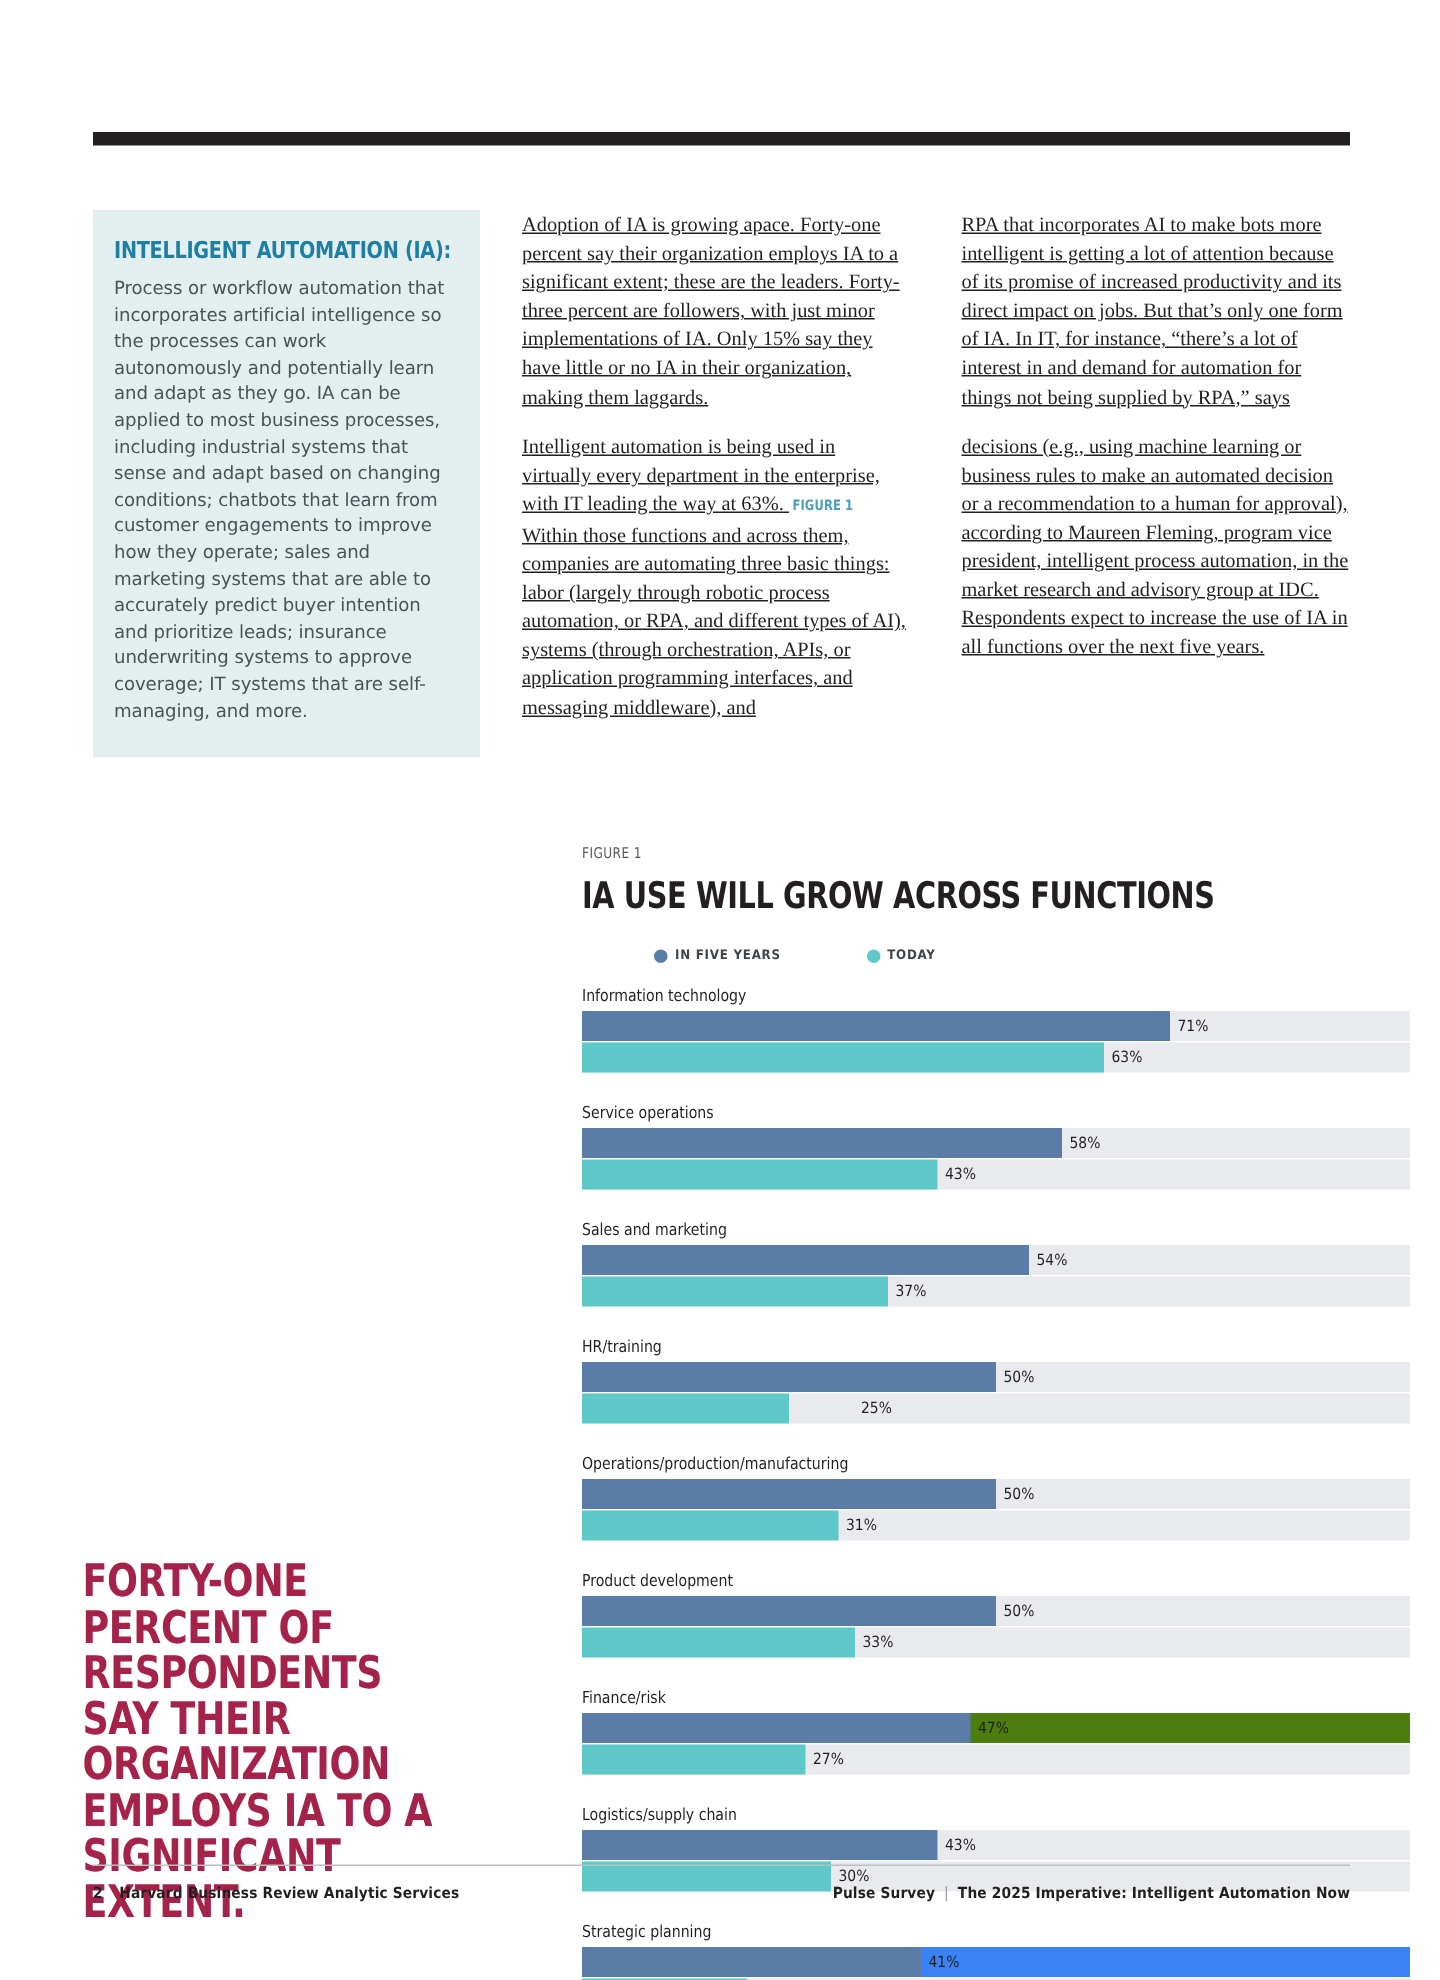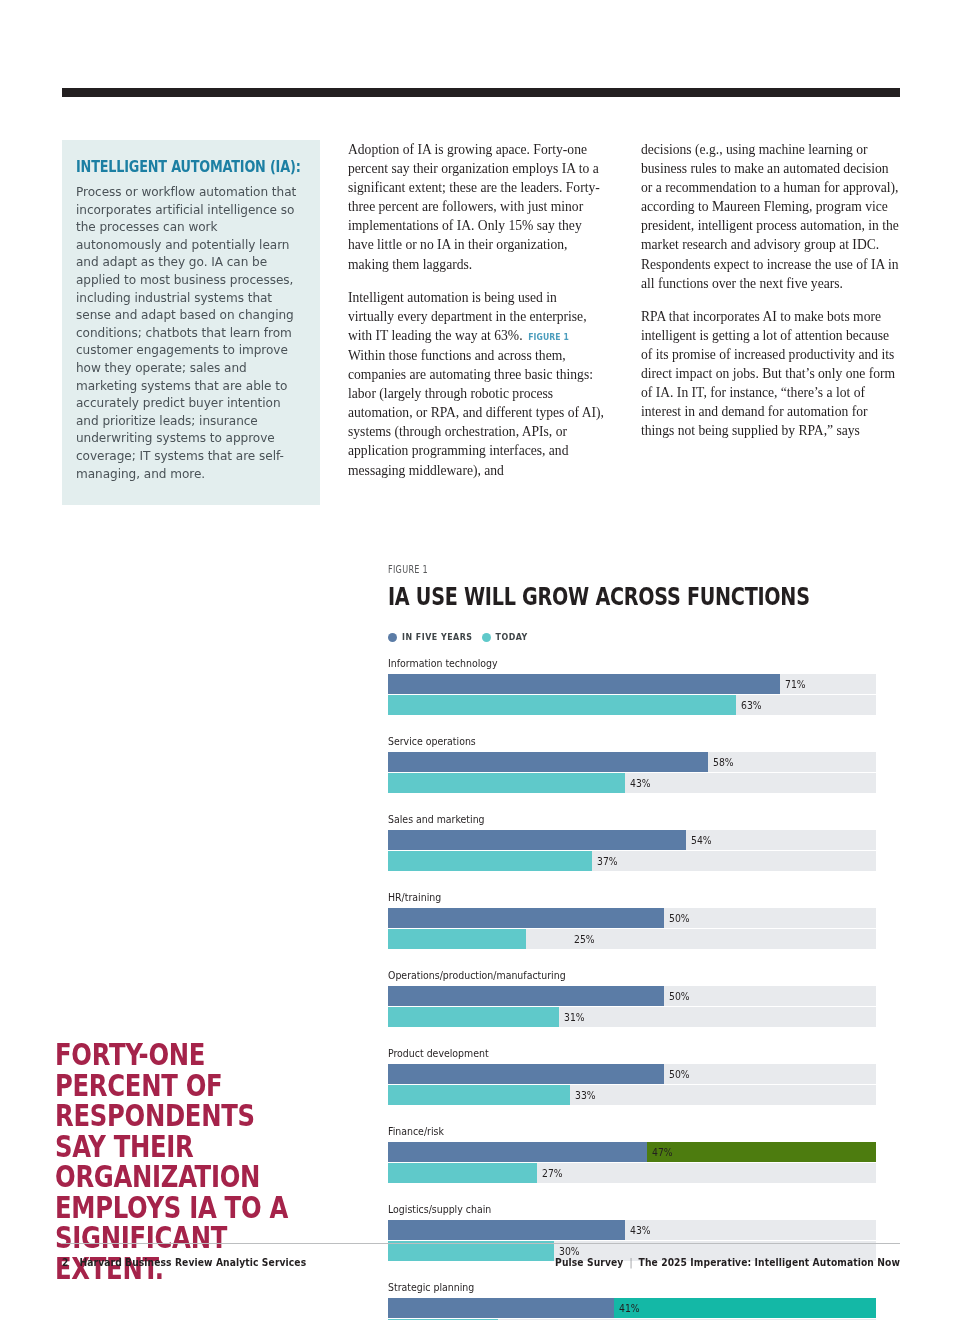--- a/index.html
+++ b/index.html
@@ -80,20 +80,21 @@
 
   
   .col {
     position: absolute;
     top: 140px;
     width: 258px;
     font-family: "Liberation Serif", "DejaVu Serif", serif;
     font-size: 13.6px;
     line-height: 19.1px;
     color: #231f20;
+    text-decoration: underline;
   }
   .col p { margin: 0 0 14px 0; }
   .col-1 { left: 348px; }
   .col-2 { left: 641px; }
 
   .figref {
     font-family: "DejaVu Sans Condensed", "Liberation Sans Narrow", "Liberation Sans", sans-serif;
     font-weight: 700;
     font-size: 9.5px;
     color: #4b9dbd;
@@ -139,20 +140,21 @@
   .legend {
     margin-top: 21px;
     display: flex;
     align-items: center;
     gap: 9px;
   }
   .legend-item {
     display: flex;
     align-items: center;
     gap: 5px;
+    margin-left: 48px;
   }
   .legend-dot {
     width: 9px;
     height: 9px;
     border-radius: 50%;
     display: inline-block;
   }
   .legend-label {
     font-family: "DejaVu Sans Condensed", "Liberation Sans Narrow", "Liberation Sans", sans-serif;
     font-weight: 700;
@@ -173,21 +175,21 @@
     color: #231f20;
     letter-spacing: 0px;
     margin-bottom: 4px;
     transform: scaleX(0.95);
     transform-origin: left center;
   }
   .track {
     position: relative;
     background: #e8eaed;
     height: 20px;
-    width: 488px;
+    width: 552px;
     margin-bottom: 1px;
   }
   .bar {
     height: 20px;
     display: block;
   }
   .bar-future { background: #5b7ca6; }
   .bar-today  { background: #5fc9ca; }
   .bar-val {
     position: absolute;
@@ -255,22 +257,22 @@
   <div class="col col-1">
     <p>Adoption of IA is growing apace. Forty-one percent say their organization employs IA to a significant extent; these are the leaders. Forty-three percent are followers, with just minor implementations of IA. Only 15% say they have little or no IA in their organization, making them laggards.</p>
     <p>
       <span>Intelligent automation is being used in virtually every department in the enterprise, with IT leading the way at 63%.</span>
       <span class="figref">FIGURE 1</span>
       <span>Within those functions and across them, companies are automating three basic things: labor (largely through robotic process automation, or RPA, and different types of AI), systems (through orchestration, APIs, or application programming interfaces, and messaging middleware), and</span>
     </p>
   </div>
 
   <div class="col col-2">
+    <p>RPA that incorporates AI to make bots more intelligent is getting a lot of attention because of its promise of increased productivity and its direct impact on jobs. But that’s only one form of IA. In IT, for instance, “there’s a lot of interest in and demand for automation for things not being supplied by RPA,” says</p>
     <p>decisions (e.g., using machine learning or business rules to make an automated decision or a recommendation to a human for approval), according to Maureen Fleming, program vice president, intelligent process automation, in the market research and advisory group at IDC. Respondents expect to increase the use of IA in all functions over the next five years.</p>
-    <p>RPA that incorporates AI to make bots more intelligent is getting a lot of attention because of its promise of increased productivity and its direct impact on jobs. But that’s only one form of IA. In IT, for instance, “there’s a lot of interest in and demand for automation for things not being supplied by RPA,” says</p>
   </div>
 
   <figure class="figure">
     <div class="fig-eyebrow">FIGURE 1</div>
     <div class="fig-title">IA USE WILL GROW ACROSS FUNCTIONS</div>
 
     <div class="legend">
       <div class="legend-item">
         <span class="legend-dot" style="background: rgb(91, 124, 166);"></span>
         <span class="legend-label">IN FIVE YEARS</span>
@@ -365,21 +367,21 @@
             <div class="bar bar-future" style="width: 237px; background: rgb(91, 124, 166);"></div>
             <span class="bar-val" style="left: 237px;">43%</span>
           </div>
           <div class="track" style="background: rgb(232, 234, 237);">
             <div class="bar bar-today" style="width: 166px; background: rgb(95, 201, 202);"></div>
             <span class="bar-val" style="left: 166px;">30%</span>
           </div>
         </div>
         <div class="bar-group">
           <div class="bar-cat">Strategic planning</div>
-          <div class="track" style="background: #14b8a6;">
+          <div class="track" style="background: #3b82f6;">
             <div class="bar bar-future" style="width: 226px; background: rgb(91, 124, 166);"></div>
             <span class="bar-val" style="left: 226px;">41%</span>
           </div>
           <div class="track" style="background: rgb(232, 234, 237);">
             <div class="bar bar-today" style="width: 110px; background: rgb(95, 201, 202);"></div>
             <span class="bar-val" style="left: 110px;">20%</span>
           </div>
         </div>
       </div>
 

